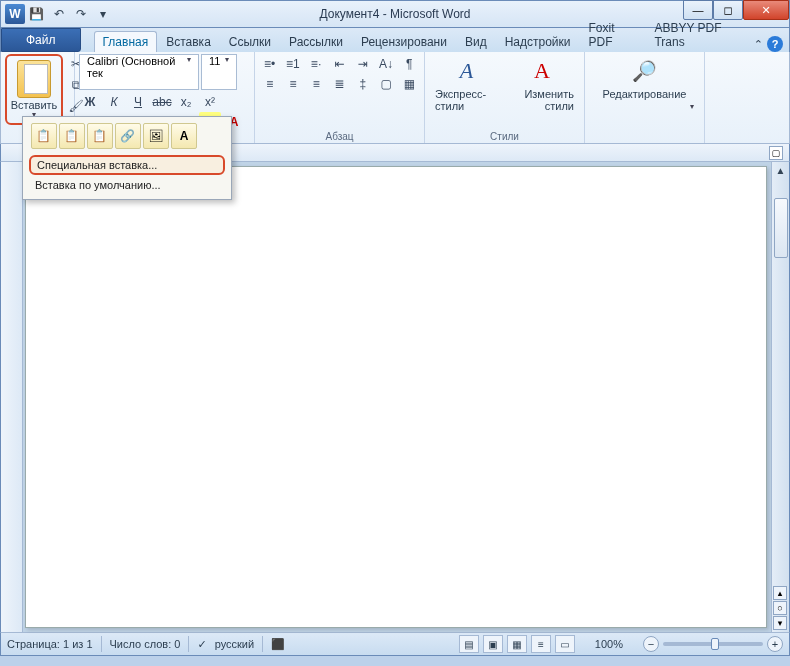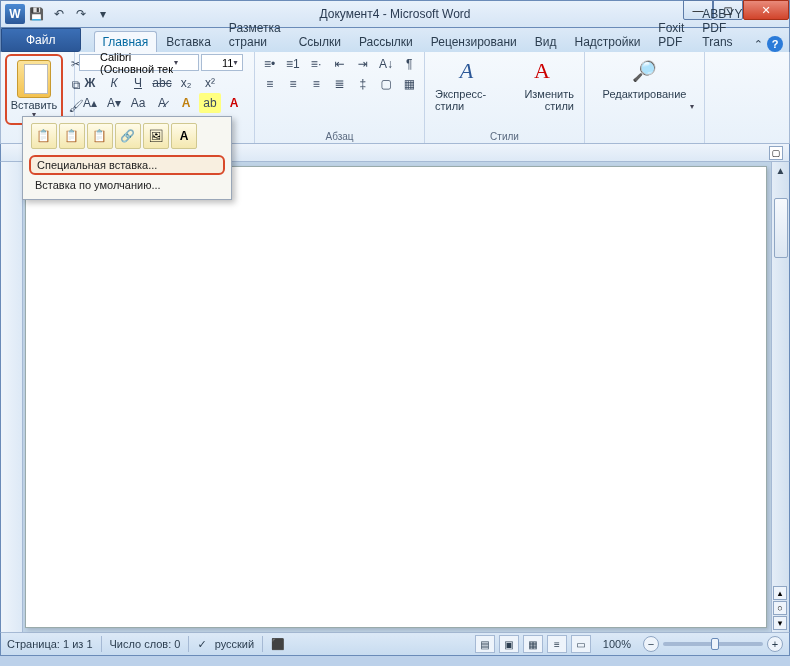--- a/index.html
+++ b/index.html
@@ -21,21 +21,21 @@
   .tab.active { background:#f4f8fd; border-color:#a5b9d4; border-radius:3px 3px 0 0; color:#0369a1;}
   .tab.file { background: linear-gradient(#3b6fb6,#2b5797); color:#fff; border-radius:0 0 3px 0; padding:4px 24px; margin-right:13px; border:1px solid #274d85; }
   .tab-collapse { margin-left:auto; display:flex; gap:4px; padding-right:6px; align-items:center; }
   .help-circle { width:16px;height:16px;border-radius:50%;background:#2b7bd9;color:#fff;font-size:11px;font-weight:bold;display:flex;align-items:center;justify-content:center; }
 
   .ribbon { height: 92px; background: linear-gradient(#f5f9fd,#e8f1fa); border:1px solid #a5b9d4; border-top:none; display:flex; position:relative; }
   .group { border-right:1px solid #c5d4e8; padding:2px 4px; display:flex; flex-direction:column; position:relative; }
   .group-label { font-size:10px; color:#5a6a80; text-align:center; position:absolute; bottom:1px; left:0; right:0; }
   .group-row { display:flex; align-items:center; gap:2px; }
   .rbtn { width:22px; height:20px; border:1px solid transparent; display:flex; align-items:center; justify-content:center; font-size:12px; color:#3a4a60; border-radius:2px; }
-  .font-combo { height:17px; border:1px solid #a9bcd4; background:#fff; font-size:11px; display:flex; align-items:center; padding:0 20px; }
+  .font-combo { height:36px; border:1px solid #a9bcd4; background:#fff; font-size:11px; display:flex; align-items:flex-start; padding:0 7px; }
   .font-combo.name { width:120px; }
   .font-combo.size { width:36px; }
   .dd-arrow { font-size:8px; color:#445; margin-left:auto; }
 
   .paste-big { width:50px; display:flex; flex-direction:column; align-items:center; gap:1px; border:1px solid transparent; padding:2px; border-radius:3px; }
   .paste-highlight { border:2px solid #d84a2b; border-radius:6px; padding:1px 2px; }
   .paste-icon { width:34px; height:38px; background:linear-gradient(#fbe39a,#f4c24f); border:1px solid #c89a30; border-radius:3px; position:relative; }
   .paste-icon::after { content:""; position:absolute; top:3px; left:6px; width:22px; height:28px; background:#fff; border:1px solid #bbb; }
   .paste-label { font-size:11px; color:#2c3e50; }
   .paste-label .dd-arrow { display:block; text-align:center; font-size:8px; margin-top:-1px; }
@@ -89,21 +89,20 @@
     <div class="win-btn">—</div>
     <div class="win-btn">◻</div>
     <div class="win-btn close">✕</div>
   </div>
 </div>
 
 <div class="tabstrip">
   <div class="tab file">Файл</div>
   <div class="tab active">Главная</div>
   <div class="tab">Вставка</div>
-  <div class="tab">Разметка страни</div>
   <div class="tab">Ссылки</div>
   <div class="tab">Рассылки</div>
   <div class="tab">Рецензировани</div>
   <div class="tab">Вид</div>
   <div class="tab">Надстройки</div>
   <div class="tab">Foxit PDF</div>
   <div class="tab">ABBYY PDF Trans</div>
   <div class="tab-collapse">
     <span style="font-size:11px;color:#345;">⌃</span>
     <div class="help-circle">?</div>
@@ -260,20 +259,20 @@
   <span>✓</span>
   <span>русский</span>
   <span class="sb-sep"></span>
   <span>⬛</span>
   <div class="sb-right">
     <div class="view-btn">▤</div>
     <div class="view-btn">▣</div>
     <div class="view-btn">▦</div>
     <div class="view-btn">≡</div>
     <div class="view-btn">▭</div>
-    <span style="margin:0 8px;">100%</span>
+    <span style="margin:0 16px;">100%</span>
     <div class="zoom-btn">−</div>
     <div class="zoom-slider">
         <div class="knob"></div>
       </div>
     <div class="zoom-btn">+</div>
   </div>
 </div>
 
 </body></html>

